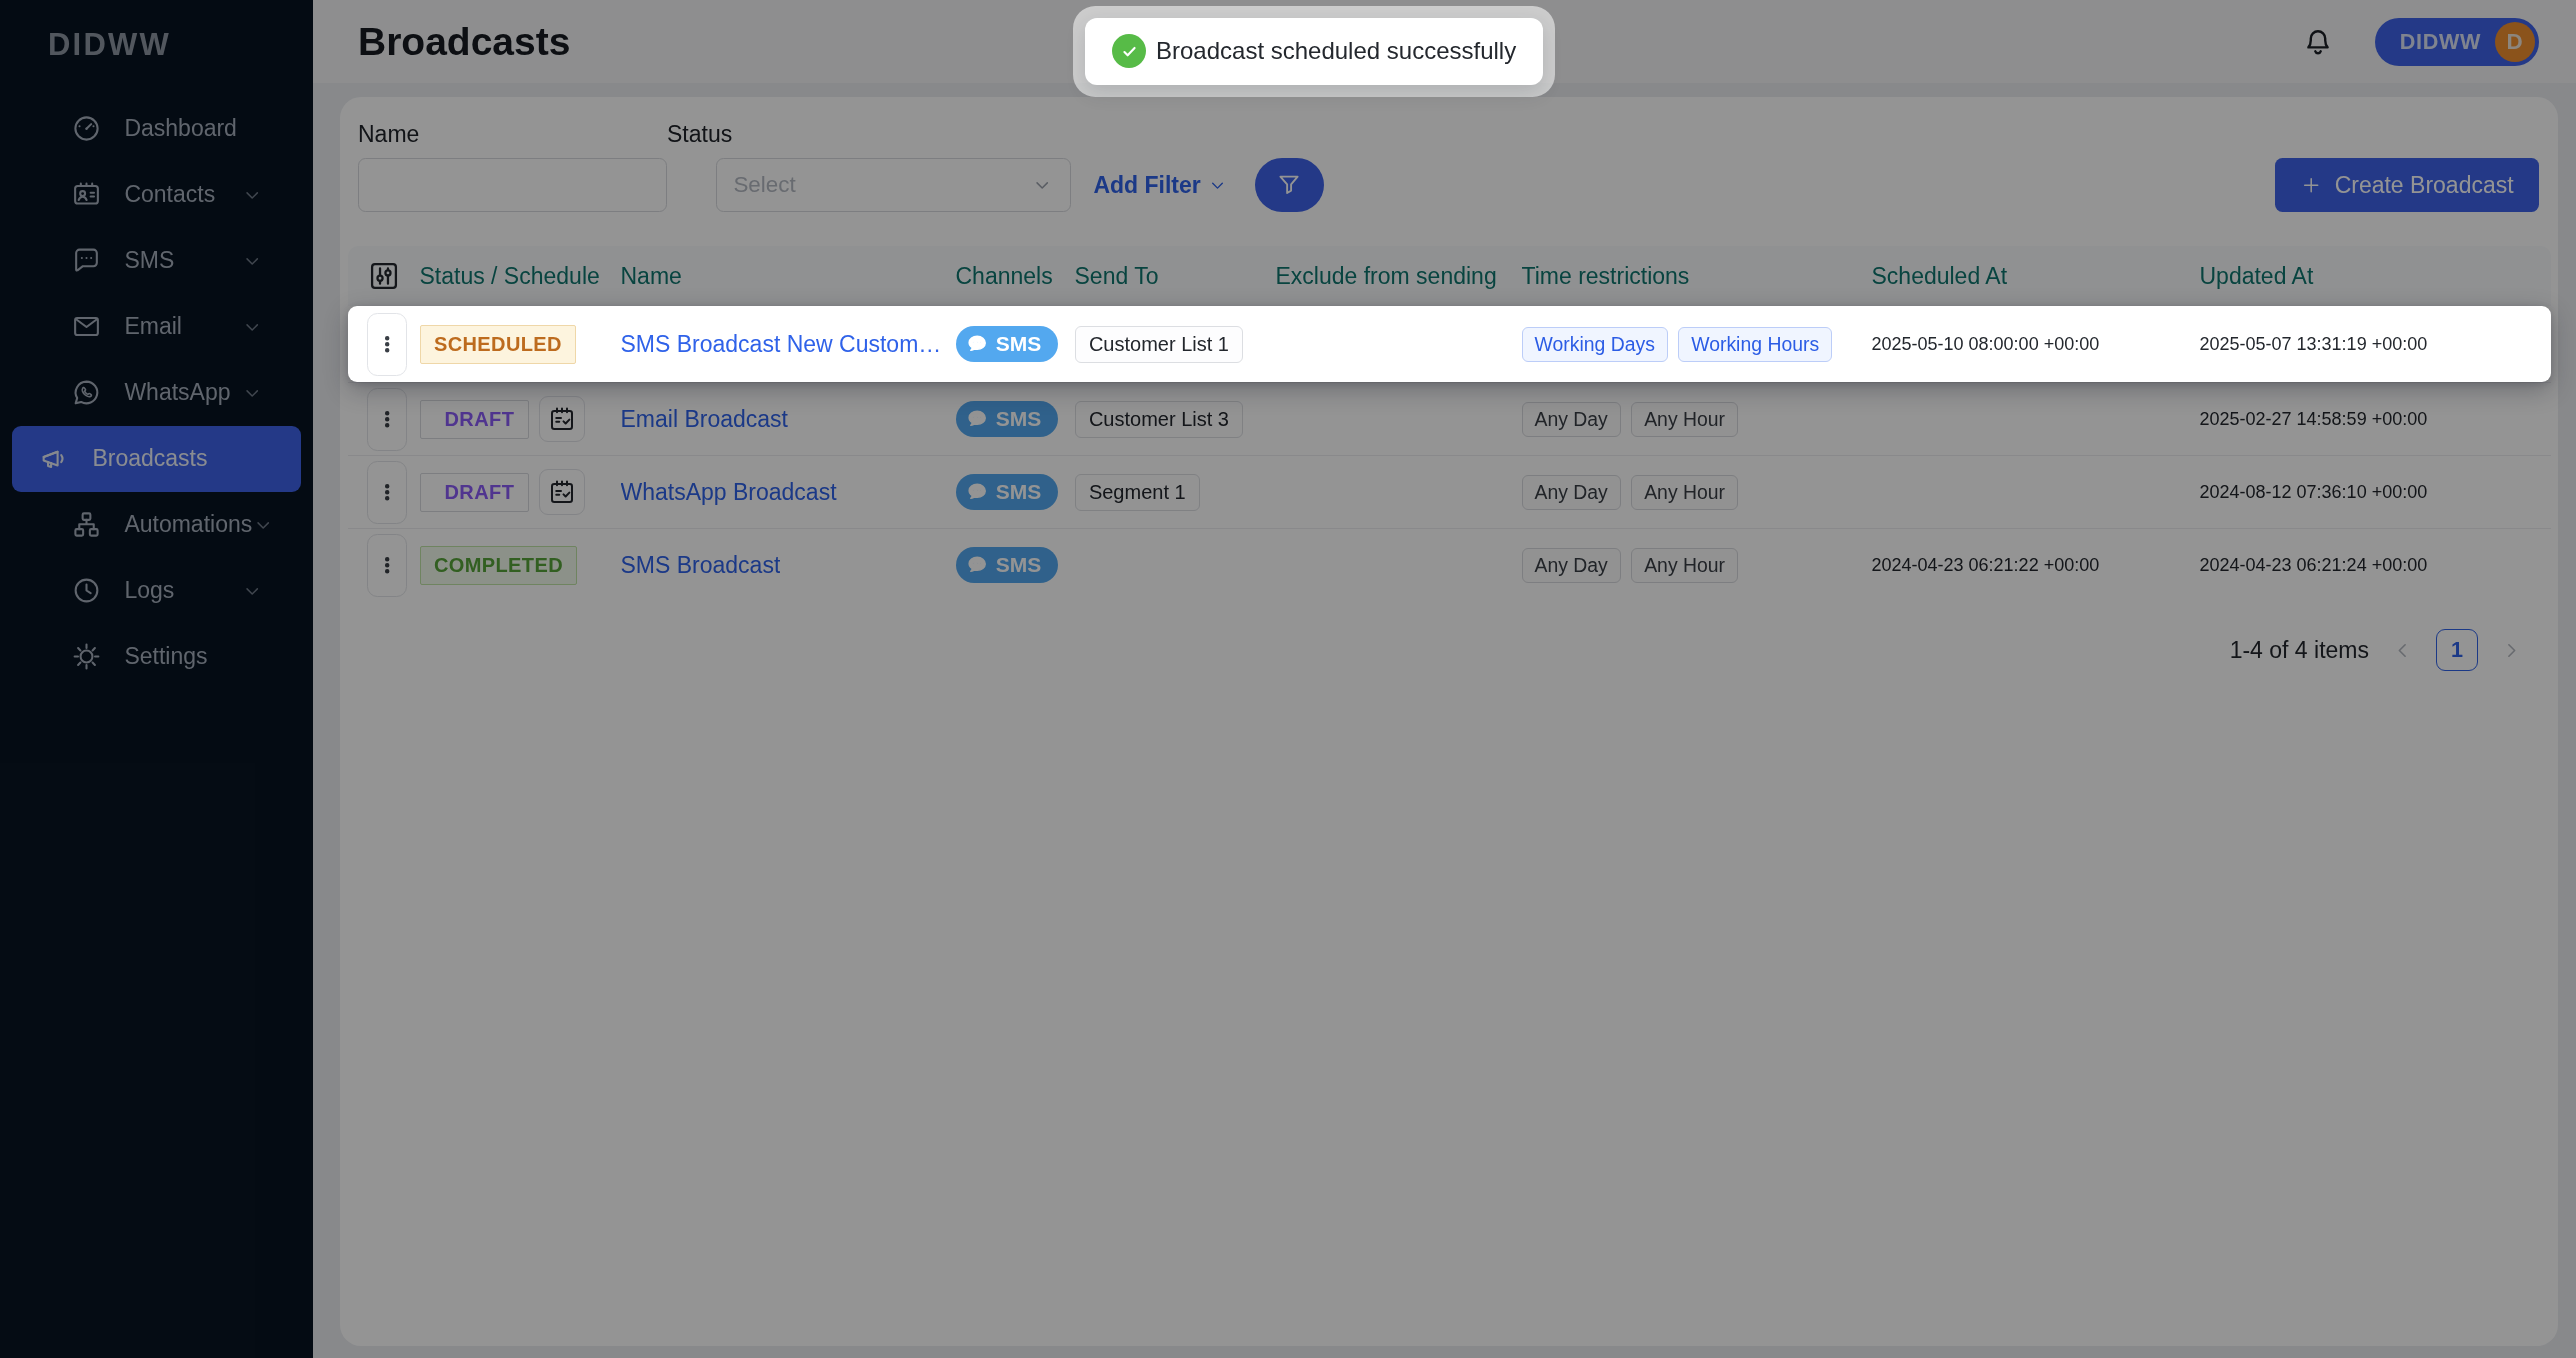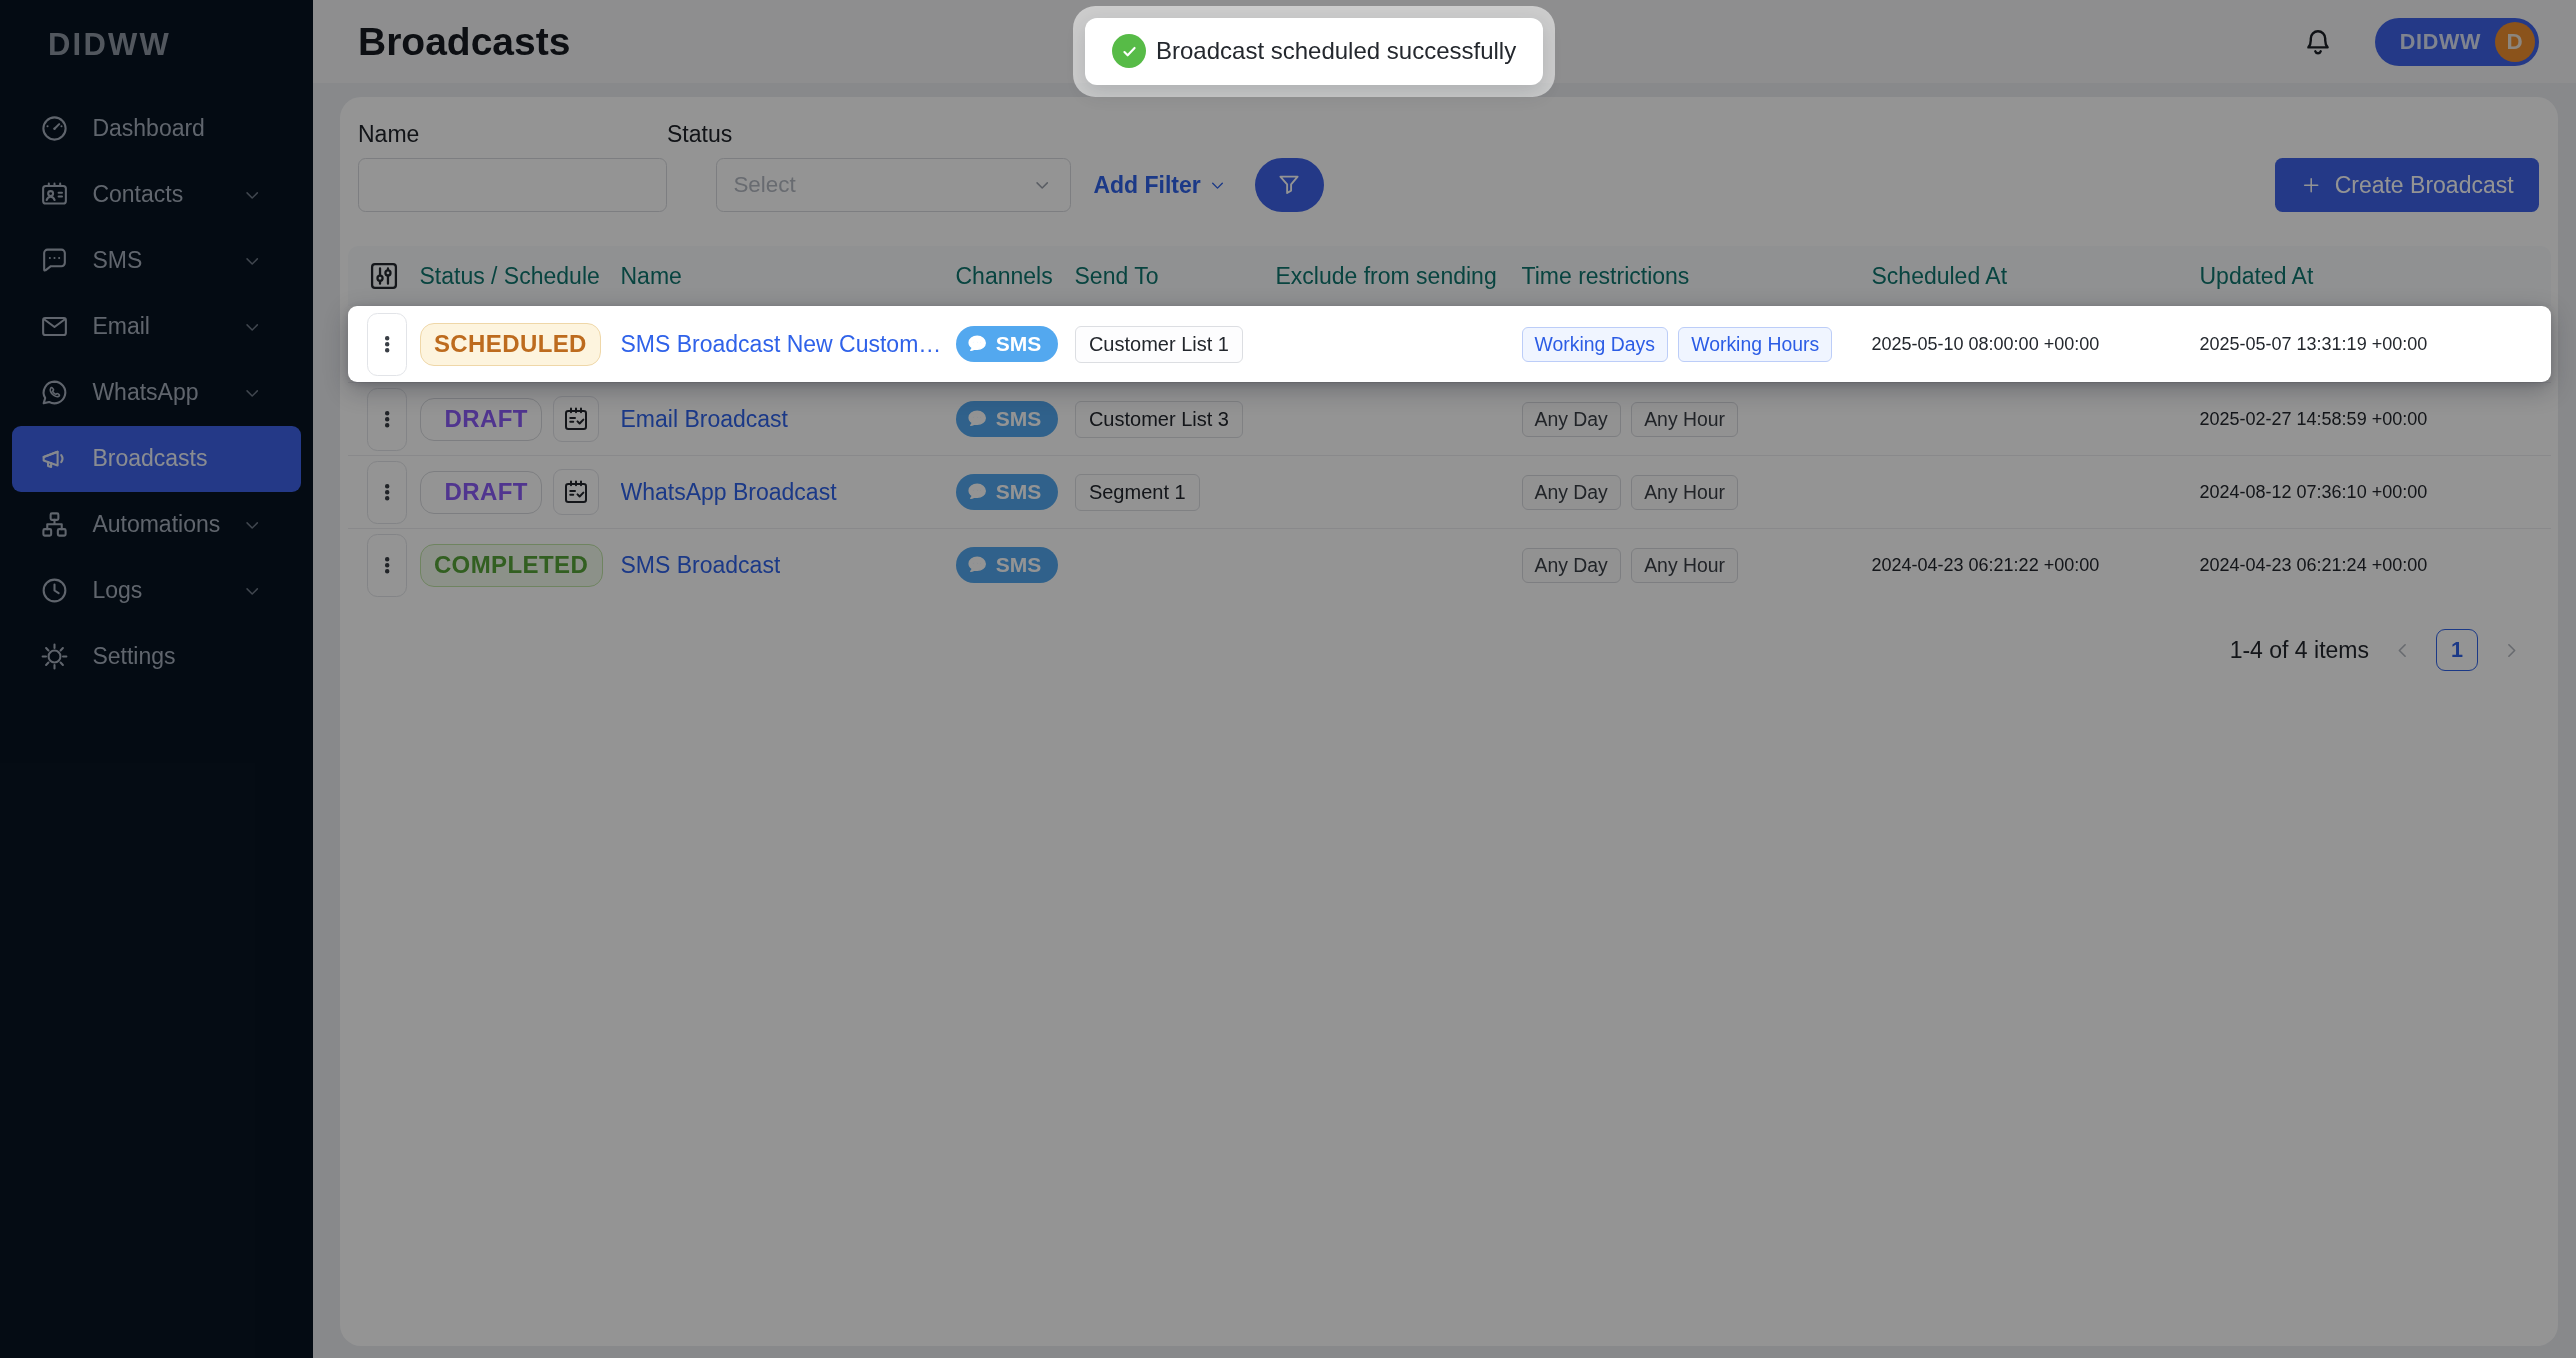--- a/index.html
+++ b/index.html
@@ -12,21 +12,21 @@
   .icon svg { width:100%; height:100%; fill:none; stroke:currentColor;
     stroke-width:1.6; stroke-linecap:round; stroke-linejoin:round; }
 
   
   .sidebar { position:absolute; left:0; top:0; width:313px; height:1358px;
     background:#081422; z-index:1; }
   .logo { display:block; padding:27px 0 22.4px 48px; font-size:31px; font-weight:700;
     letter-spacing:2.2px; color:#8e97a3; }
   .menu { padding:10.4px 0; }
   .side-item { position:relative; display:flex; align-items:center; height:66px;
-    padding:0 27px 0 39px; color:#a6afbc; cursor:pointer; }
+    padding:0 27px 0 39px; color:#a6afbc; cursor:pointer;margin-left:32px; }
   .side-item .icon { width:31px; height:31px; margin-right:22.4px; flex:0 0 auto; }
   .side-item .lbl { font-size:23px; }
   .side-item .chev { width:22.4px; height:22.4px; margin-left:auto; color:#6f7987; }
   .side-item.active { background:#3e63e9; margin:0 12px; padding:0 15px 0 27px;
     border-radius:9px; color:#e6ebf5; }
   .side-item.active .lbl { color:#eef2fa; }
 
   
   .topbar { position:absolute; left:313px; right:0; top:0; height:83px;
     background:#f4f5f7; display:flex; align-items:center; }
@@ -79,21 +79,21 @@
   .trow { min-height:73px; font-size:22.4px; background:#fff; }
   .trow + .trow { border-top:1.5px solid #ededf0; }
   .trow.highlight { position:relative; z-index:70; min-height:76px;
     border-radius:9px; border-top:none;
     box-shadow:0 7.5px 25px rgba(20,24,36,.30), 0 1.5px 6px rgba(20,24,36,.14); }
   .cell { display:flex; align-items:center; gap:10.4px; padding-right:10.4px; min-width:0; }
   .kebab-btn { width:40px; height:63px; margin-left:19.4px; border:1.5px solid #e2e4e8;
     border-radius:10.4px; background:#fff; color:#3a3f46; display:flex;
     align-items:center; justify-content:center; cursor:pointer; }
   .kebab-btn .icon { width:22.4px; height:22.4px; }
-  .badge { padding:6.7px 13.4px; border-radius:14px; font-size:24px; font-weight:600;
+  .badge { padding:6.7px 13.4px; border-radius:2px; font-size:20px; font-weight:600;
     letter-spacing:0.4px; white-space:nowrap; }
   .badge.scheduled { background:#fdf4de; border:1.5px solid #efd7a8; color:#bd6b1e; }
   .badge.draft { background:#fff; border:1.5px solid #d8dade; color:#8b5cf6;padding-left:24px; }
   .badge.completed { background:#f2faec; border:1.5px solid #bfe3a6; color:#57a43a; }
   .cal-btn { width:46px; height:46px; border:1.5px solid #e2e4e8; border-radius:9px;
     background:#fff; color:#23272d; display:flex; align-items:center;
     justify-content:center; cursor:pointer; }
   .cal-btn .icon { width:30px; height:30px; }
   .name-link { color:#2f62e9; cursor:pointer; text-decoration:none; font-size:23px;
     white-space:nowrap; overflow:hidden; text-overflow:ellipsis; }

